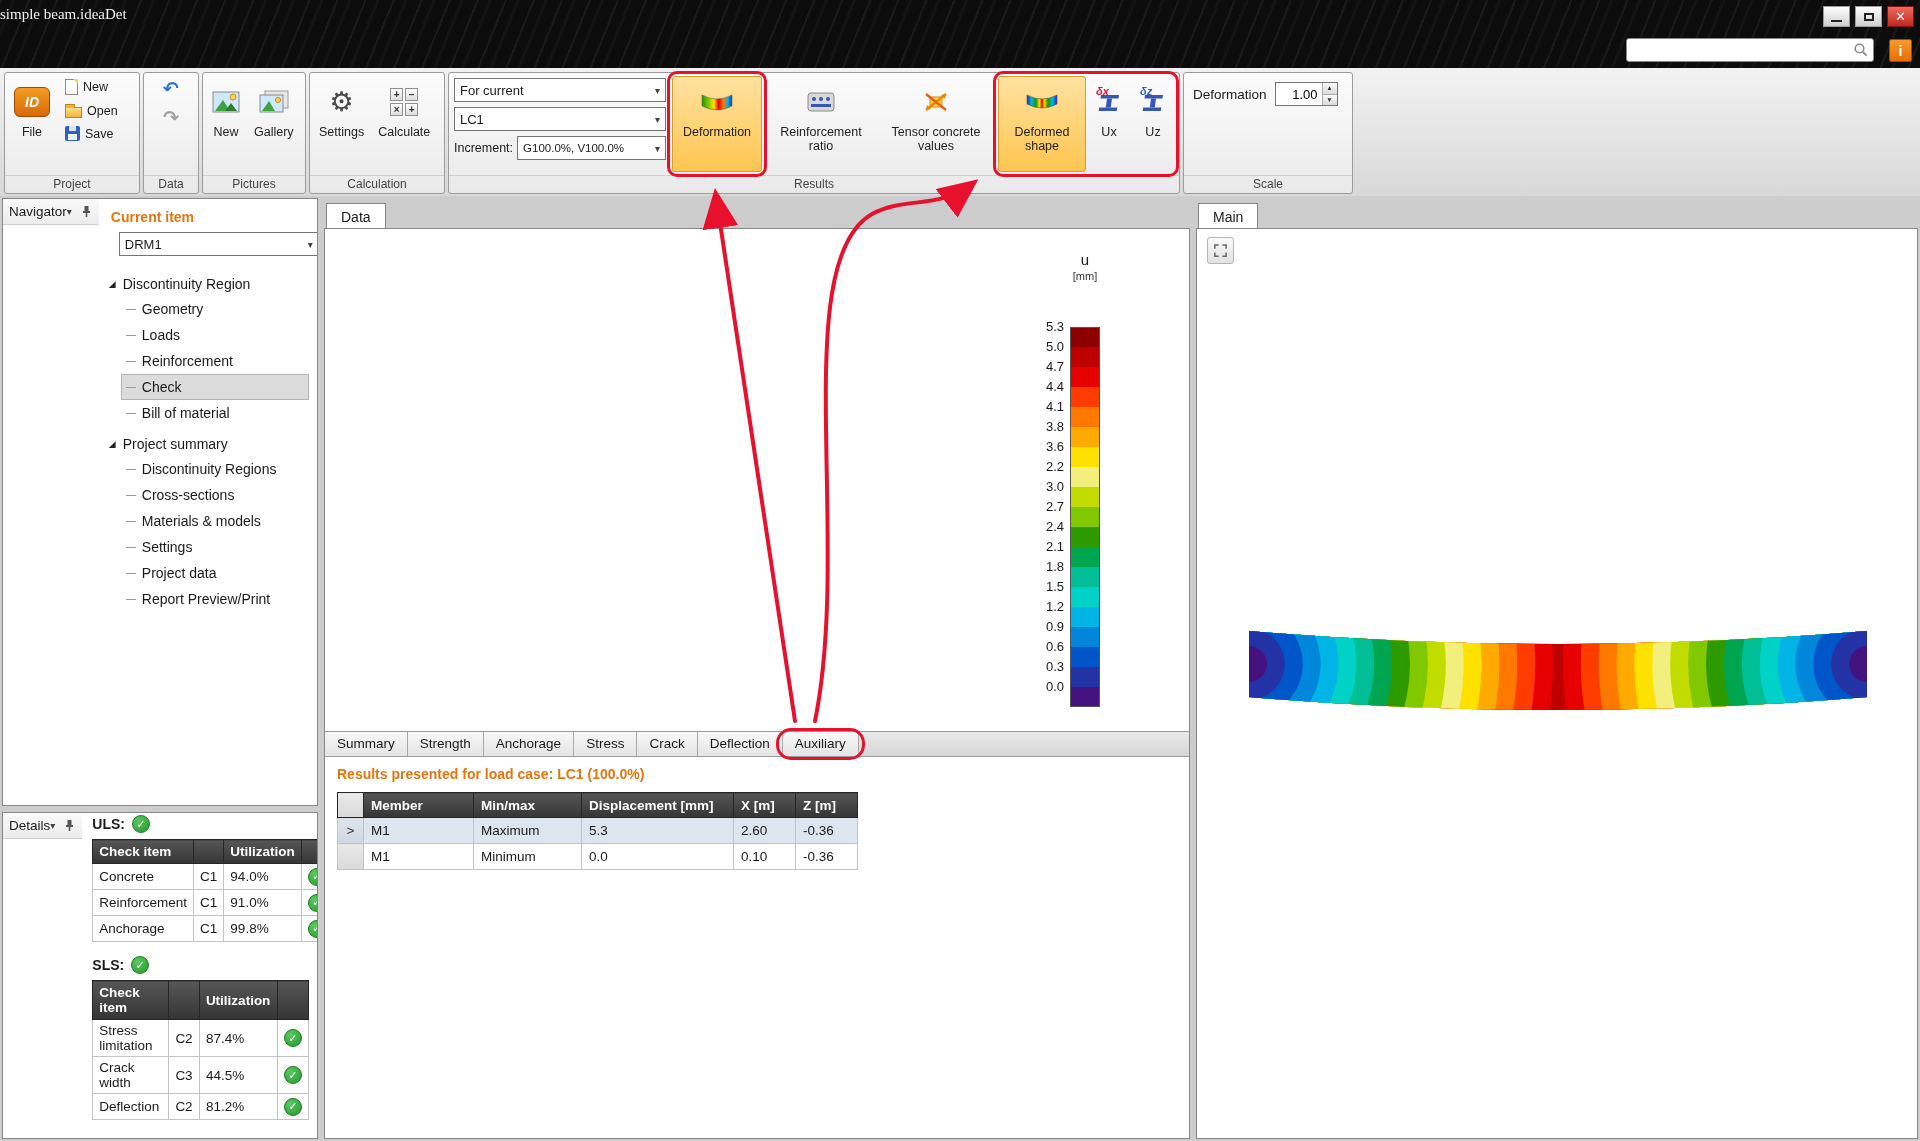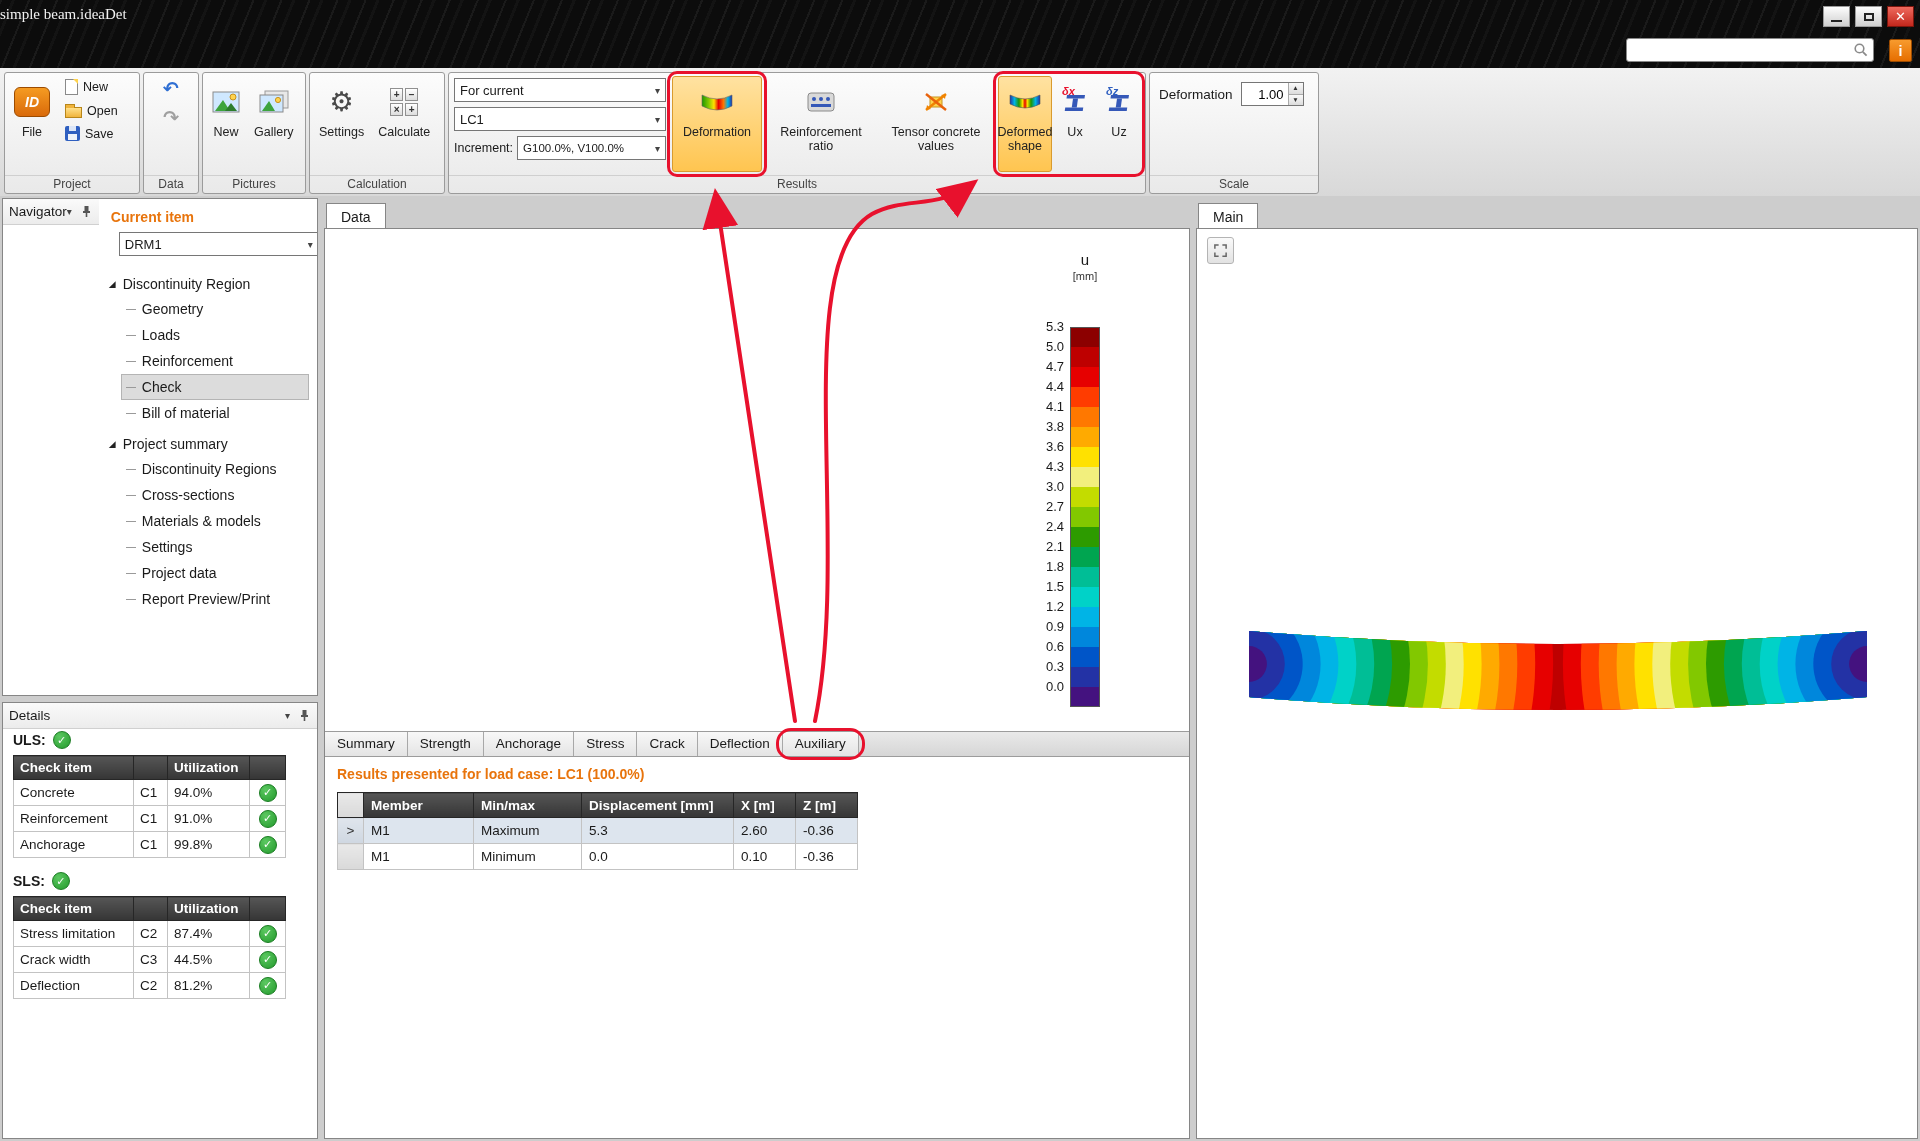--- a/index.html
+++ b/index.html
@@ -71,21 +71,21 @@
 .anno-group{display:flex;gap:2px;position:relative;}
 .anno-group::after{content:"";position:absolute;inset:-5px;border:3.5px solid #e8112d;border-radius:10px;pointer-events:none;z-index:40;}
 .ring-pill{position:relative;}
 .ring-pill::after{content:"";position:absolute;inset:-4px -7px;border:3px solid #e8112d;border-radius:15px;pointer-events:none;z-index:40;}
 
 
 .content{display:flex;height:945px;padding:2px;}
 .panel{background:#fff;border:1px solid #868686;}
 .left-col{width:316px;display:flex;flex-direction:column;margin-right:6px;}
 .navigator-panel{flex:1;margin-bottom:6px;display:flex;flex-direction:row;overflow:hidden;}
-.details-panel{height:437px;display:flex;flex-direction:column;overflow:hidden;}
+.details-panel{height:327px;display:flex;flex-direction:row;overflow:hidden;}
 .panel-header{height:26px;background:linear-gradient(#fafafa,#ececec);border-bottom:1px solid #d0d0d0;display:flex;align-items:center;padding:0 6px;font-size:13.5px;}
 .panel-header .sp{flex:1;}
 .hdr-arrow{font-size:10px;color:#444;margin-right:8px;cursor:pointer;}
 .center-col{width:866px;margin-right:6px;display:flex;flex-direction:column;}
 .right-col{flex:1;display:flex;flex-direction:column;}
 .tab-row{height:30px;display:flex;align-items:flex-end;padding-left:2px;}
 .doc-tab{background:#fff;border:1px solid #868686;border-bottom:none;padding:5px 14px 4px;font-size:14px;position:relative;top:1px;cursor:pointer;}
 .center-panel{flex:1;display:flex;flex-direction:column;position:relative;overflow:hidden;}
 .main-panel{flex:1;position:relative;overflow:hidden;}
 
@@ -327,21 +327,21 @@
               <line x1="3" y1="19" x2="23" y2="3" stroke="#f08300" stroke-width="2.4"></line>
               <line x1="3" y1="3" x2="23" y2="19" stroke="#e8620c" stroke-width="2.4"></line>
               <polygon points="23,3 18,4 22,8" fill="#f08300"></polygon>
               <polygon points="3,19 8,18 4,14" fill="#f08300"></polygon>
             </svg>
         </div>
         <span>Tensor concrete values</span>
       </div>
 
       <div class="anno-group">
-        <div class="bigbtn active" style="width:54px;">
+        <div class="bigbtn active" style="width:88px;">
           <div class="icon-zone">
             <svg width="34" height="20" viewBox="0 0 34 20">
               <defs>
                   <linearGradient id="gDs" x1="0" y1="0" x2="1" y2="0">
                 <stop offset="0" stop-color="#2332a5"></stop>
                     <stop offset=".15" stop-color="#00b4e6"></stop>
                     <stop offset=".3" stop-color="#1e9600"></stop>
                     <stop offset=".42" stop-color="#ffe100"></stop>
                     <stop offset=".5" stop-color="#e60000"></stop>
                     <stop offset=".58" stop-color="#ffe100"></stop>
@@ -597,21 +597,21 @@
         <div class="legend">
           <div class="lg-title">u</div>
           <div class="lg-unit">[mm]</div>
         <div class="lg-val" style="top: 68px;">5.3</div>
             <div class="lg-val" style="top: 88px;">5.0</div>
             <div class="lg-val" style="top: 108px;">4.7</div>
             <div class="lg-val" style="top: 128px;">4.4</div>
             <div class="lg-val" style="top: 148px;">4.1</div>
             <div class="lg-val" style="top: 168px;">3.8</div>
             <div class="lg-val" style="top: 188px;">3.6</div>
-            <div class="lg-val" style="top: 208px;">4.3</div>
+            <div class="lg-val" style="top: 208px;">2.2</div>
             <div class="lg-val" style="top: 228px;">3.0</div>
             <div class="lg-val" style="top: 248px;">2.7</div>
             <div class="lg-val" style="top: 268px;">2.4</div>
             <div class="lg-val" style="top: 288px;">2.1</div>
             <div class="lg-val" style="top: 308px;">1.8</div>
             <div class="lg-val" style="top: 328px;">1.5</div>
             <div class="lg-val" style="top: 348px;">1.2</div>
             <div class="lg-val" style="top: 368px;">0.9</div>
             <div class="lg-val" style="top: 388px;">0.6</div>
             <div class="lg-val" style="top: 408px;">0.3</div>

